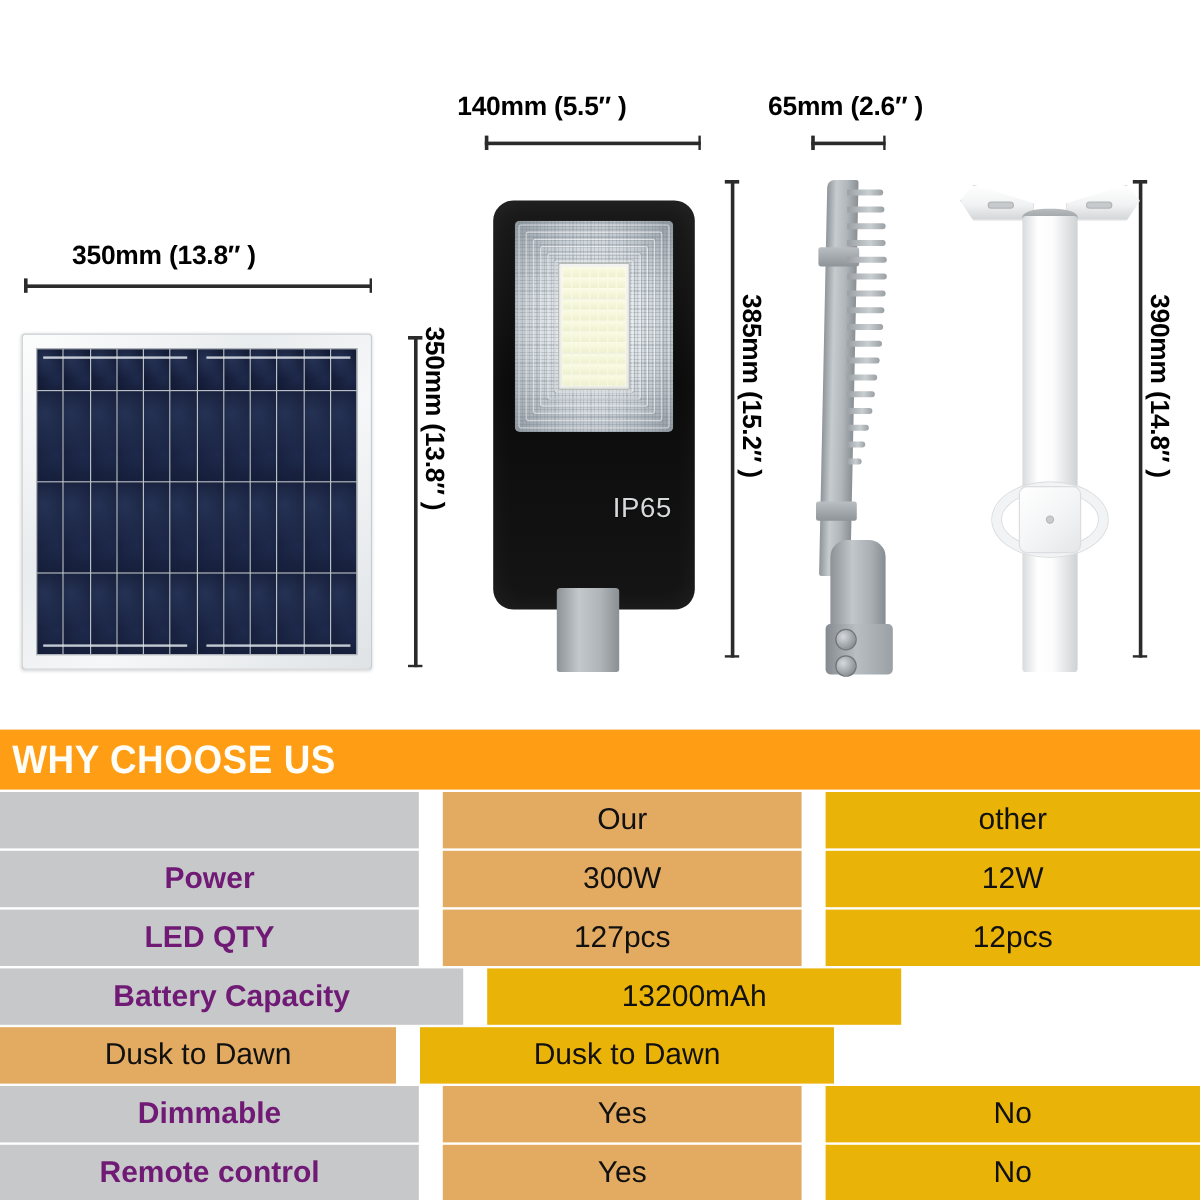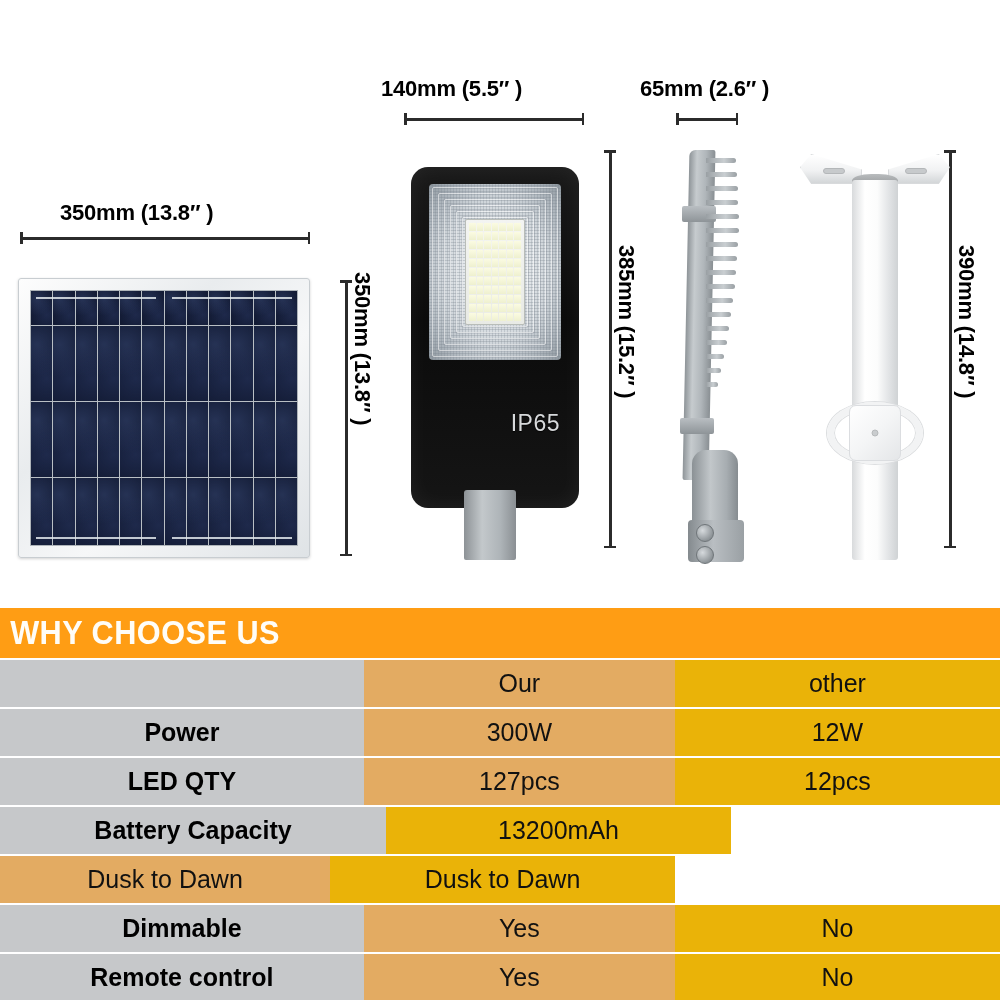--- a/index.html
+++ b/index.html
@@ -214,23 +214,23 @@
   
   #table-wrap { position:absolute; left:0; top:608px; width:1000px; height:392px; background:#fff; }
   #table-header {
     width:1000px; height:50px; background:#ff9d14;
     display:flex; align-items:center; justify-content:flex-start;
   }
   #table-header-title {
     color:#fffdf7; font-size:33px; font-weight:bold;
     letter-spacing:.5px; transform: scaleX(.93);
   }
-  .trow { display:flex; width:1000px; height:47px; margin-top:2px; }
+  .trow { display:flex; width:1000px; height:47px; margin-top:2px;gap:20px; }
   .c-label { width:386px; display:flex; align-items:center; justify-content:center;
-             background:#c6c8ca; color:#000000; font-size:25px; font-weight:bold; }
+             background:#c6c8ca; color:#701a75; font-size:25px; font-weight:bold; }
   .c-our   { width:330px; display:flex; align-items:center; justify-content:center;
              background:#e3ab62; color:#111; font-size:25px; }
   .c-other { width:345px; display:flex; align-items:center; justify-content:center;
              background:#eab308; color:#111; font-size:25px; }
   .trow.head .c-label { background:#c6c8ca; }
   .trow.head .c-our, .trow.head .c-other { font-weight:normal; }
 </style>
 </head>
 <body>
 

